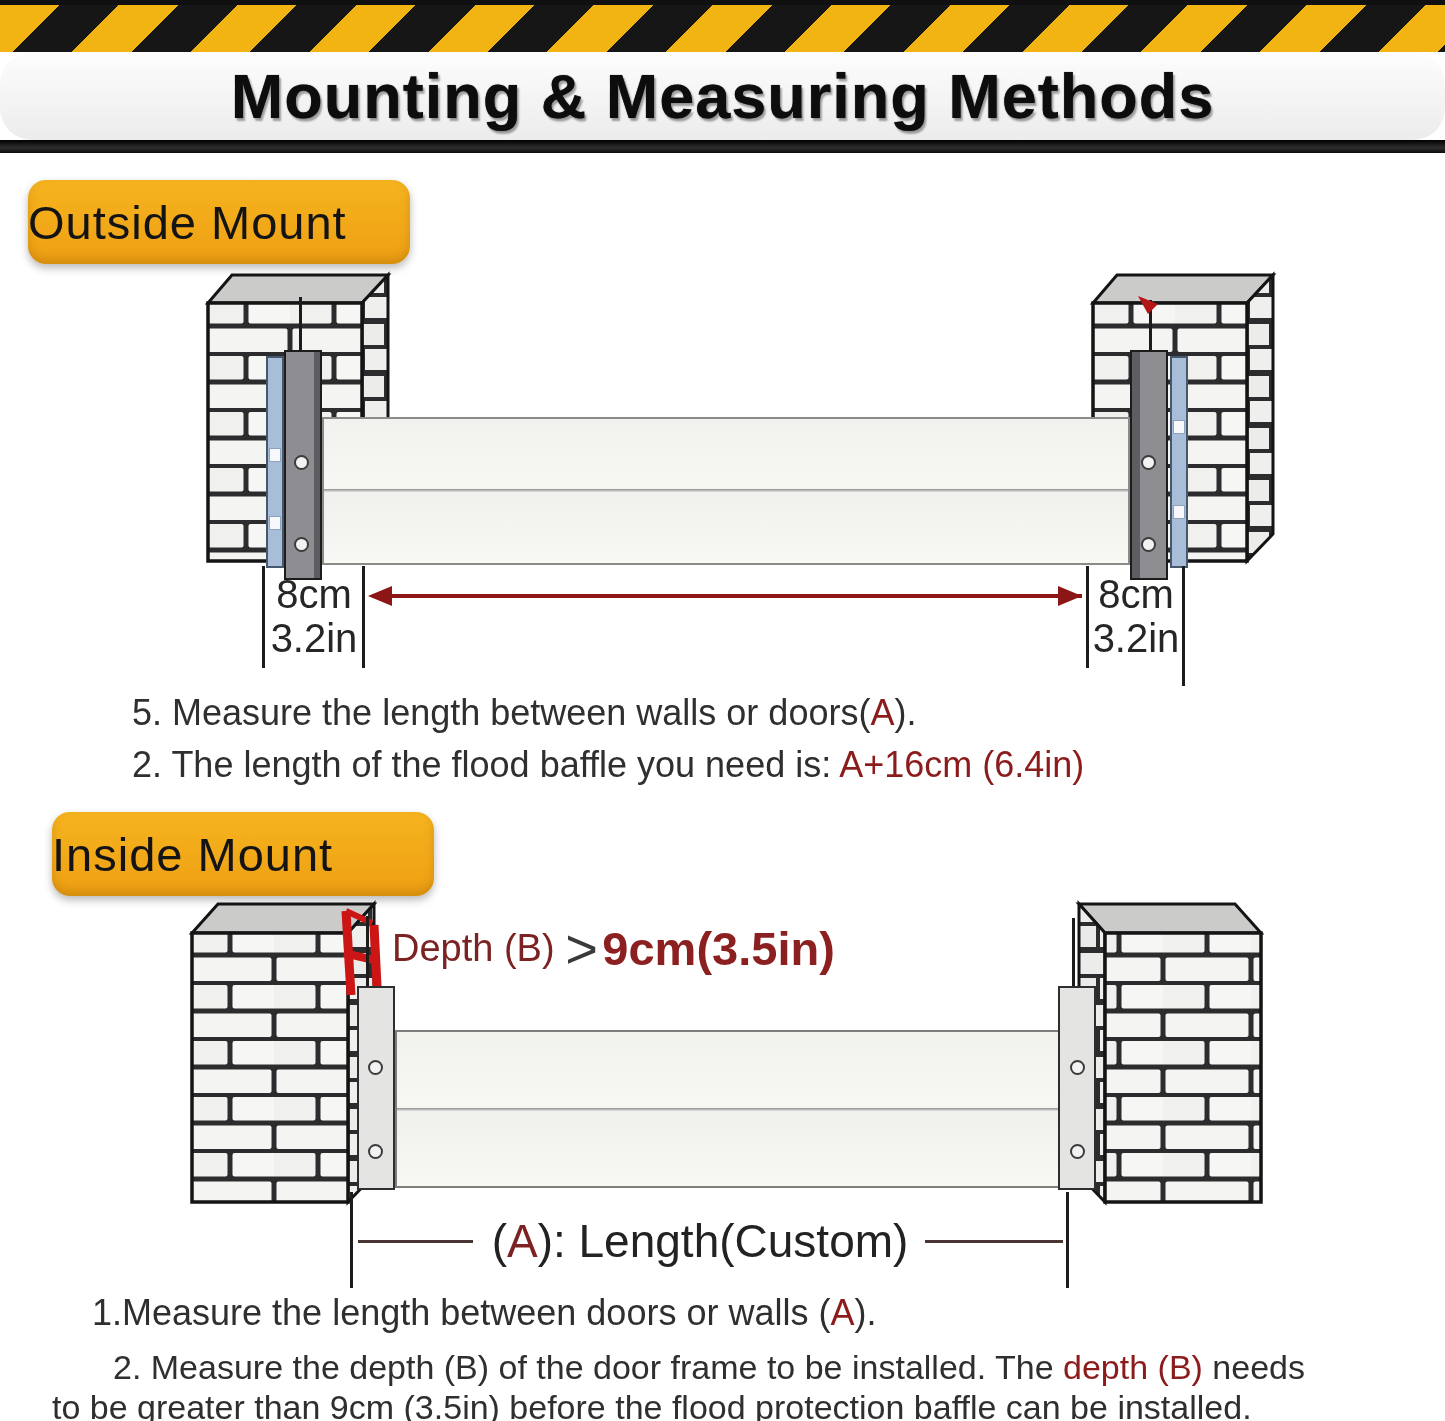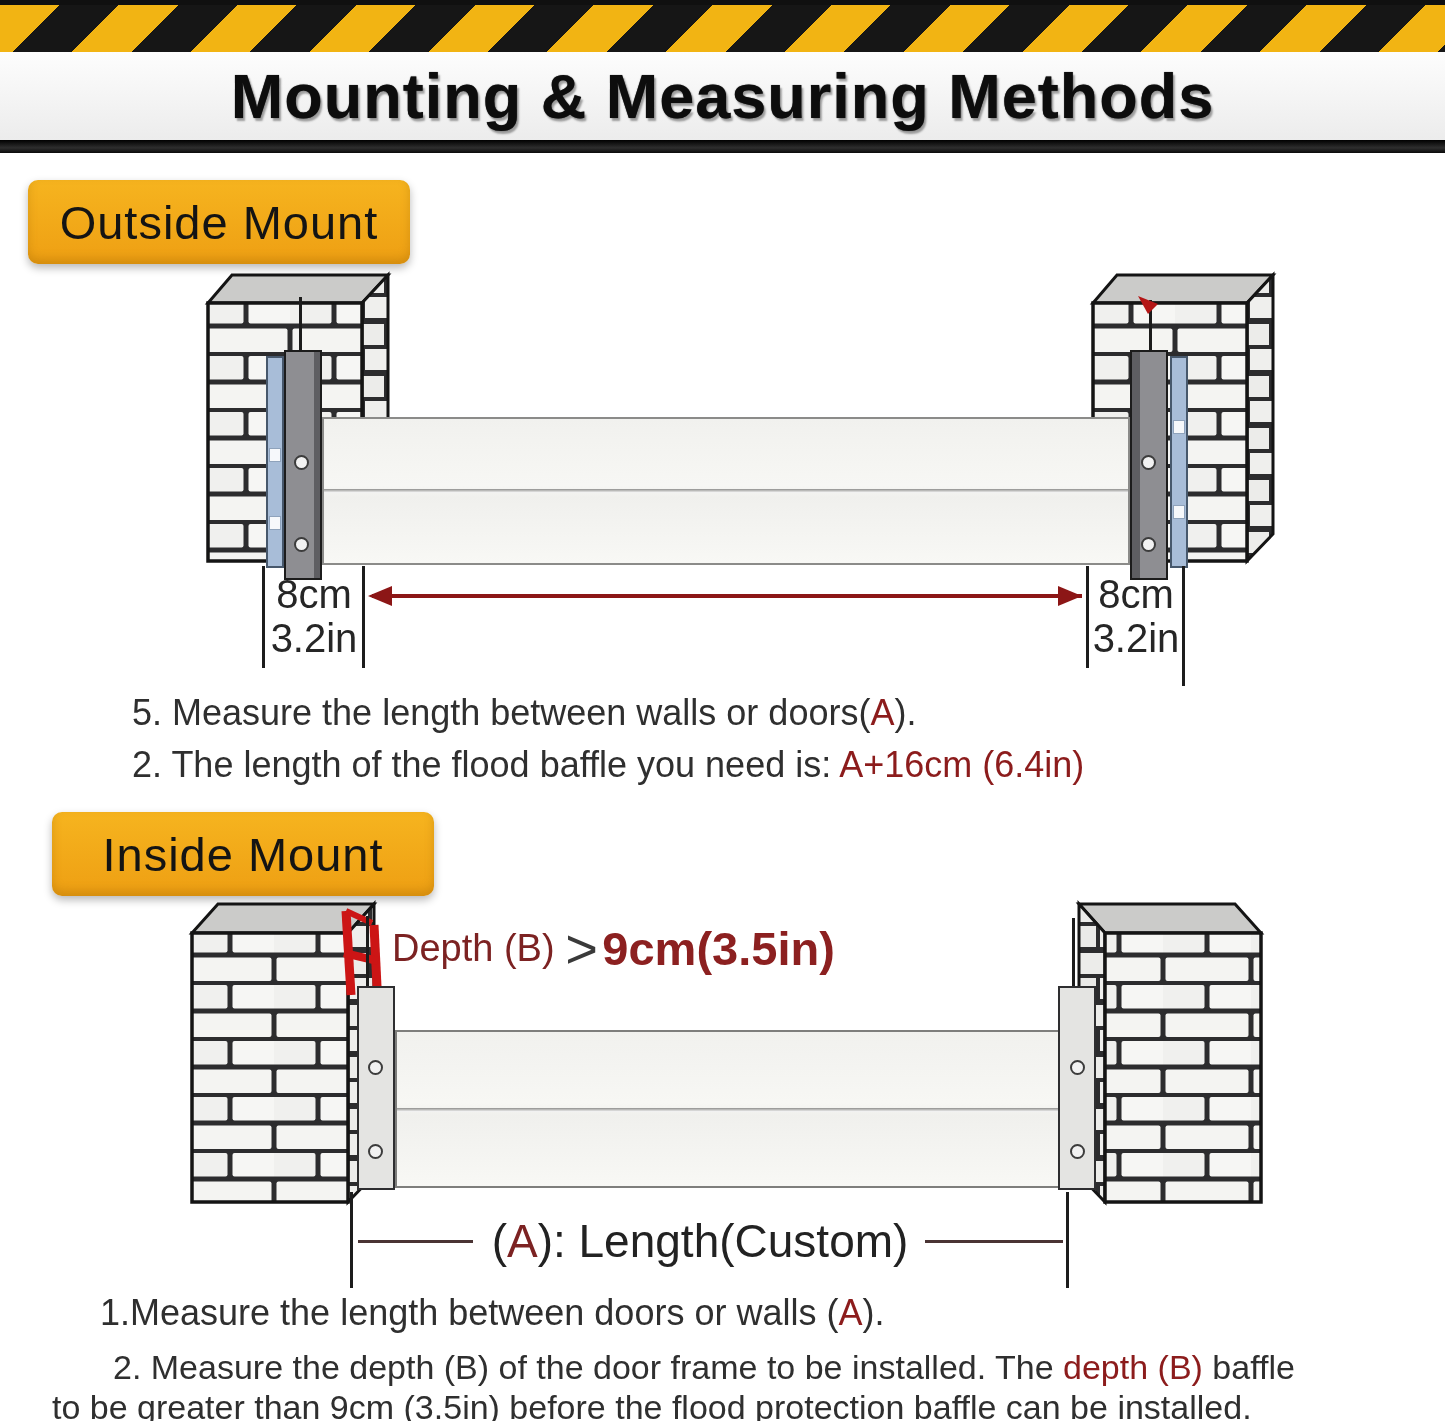--- a/index.html
+++ b/index.html
@@ -6,31 +6,31 @@
   .page{position:relative;width:1445px;height:1421px;background:#ffffff;overflow:hidden;
         font-family:"Liberation Sans", sans-serif;color:#2f2f2f;}
   .abs{position:absolute;}
 
   
   .hazard{left:0;top:0;width:1445px;height:52px;
           background:repeating-linear-gradient(135deg,#F2B413 0 42px,#161616 42px 84px);
           border-top:5px solid #101010;box-sizing:border-box;}
   .titleband{left:0;top:52px;width:1445px;height:88px;
              background:linear-gradient(#fdfdfd,#ececec);
-             display:flex;align-items:center;justify-content:center;}
+             display:flex;align-items:center;justify-content:center;border-radius:32px;}
   .title{font-size:63px;font-weight:bold;letter-spacing:1px;color:#0d0d0d;
          text-shadow:2px 3px 2px rgba(0,0,0,0.35),0 0 1px #444;}
   .titlebar{left:0;top:140px;width:1445px;height:13px;
             background:linear-gradient(#000,#2e2e2e 60%,#0a0a0a);}
 
   
-  .badge{width:382px;height:84px;border-radius:10px;
+  .badge{width:382px;height:84px;border-radius:18px;
          background:linear-gradient(#f6b41f,#ee9f13);
          box-shadow:0 4px 8px rgba(0,0,0,0.28), inset 0 -5px 10px rgba(150,95,0,0.30);
-         display:flex;align-items:center;justify-content:center;
+         display:flex;align-items:center;
          font-size:47px;color:#141414;letter-spacing:1px;}
 
   
   .barrier{background:linear-gradient(#f1f1ee 0%,#f7f7f4 46%,#f0f0ed 54%,#f8f8f5 100%);
            border:2px solid #8b8b89;box-sizing:border-box;}
   .seam{position:absolute;left:0;right:0;height:4px;
         background:linear-gradient(#8f8f8d,#ffffff);}
   .bluestrip{background:#A8BDD8;border:2px solid #47586c;box-sizing:border-box;}
   .tab{background:#f6f8fb;border:1px solid #8ea2bb;box-sizing:border-box;}
   .channel-dark{border:2px solid #1c1c1c;box-sizing:border-box;}
@@ -180,23 +180,23 @@
   <div class="abs hole" style="left:1070px;top:1144px;"></div>
 
   <div class="abs tick" style="left:350px;top:1192px;height:96px;"></div>
   <div class="abs tick" style="left:1066px;top:1192px;height:96px;"></div>
   <div class="abs" style="left:358px;top:1240px;width:115px;height:3px;background:#4a3434;"></div>
   <div class="abs" style="left:925px;top:1240px;width:138px;height:3px;background:#4a3434;"></div>
   <div class="abs" style="left:470px;top:1214px;width:460px;text-align:center;font-size:46px;color:#222;white-space:nowrap;">
     <span>(</span><span class="maroon">A</span><span>): Length(Custom)</span>
   </div>
 
-  <div class="abs step" style="left:100px;top:1292px;">
+  <div class="abs step" style="left:92px;top:1292px;">
     <span>1.Measure the length between doors or walls (</span><span class="red">A</span><span>).</span>
   </div>
   <div class="abs step" style="left:113px;top:1348px;font-size:34px;">
-    <span>2. Measure the depth (B) of the door frame to be installed. The </span><span class="red">depth (B)</span><span> baffle</span>
+    <span>2. Measure the depth (B) of the door frame to be installed. The </span><span class="red">depth (B)</span><span> needs</span>
   </div>
   <div class="abs step" style="left:52px;top:1388px;font-size:34px;">
     <span>to be greater than 9cm (3.5in) before the flood protection baffle can be installed.</span>
   </div>
 
 </div>
 
 </body></html>

